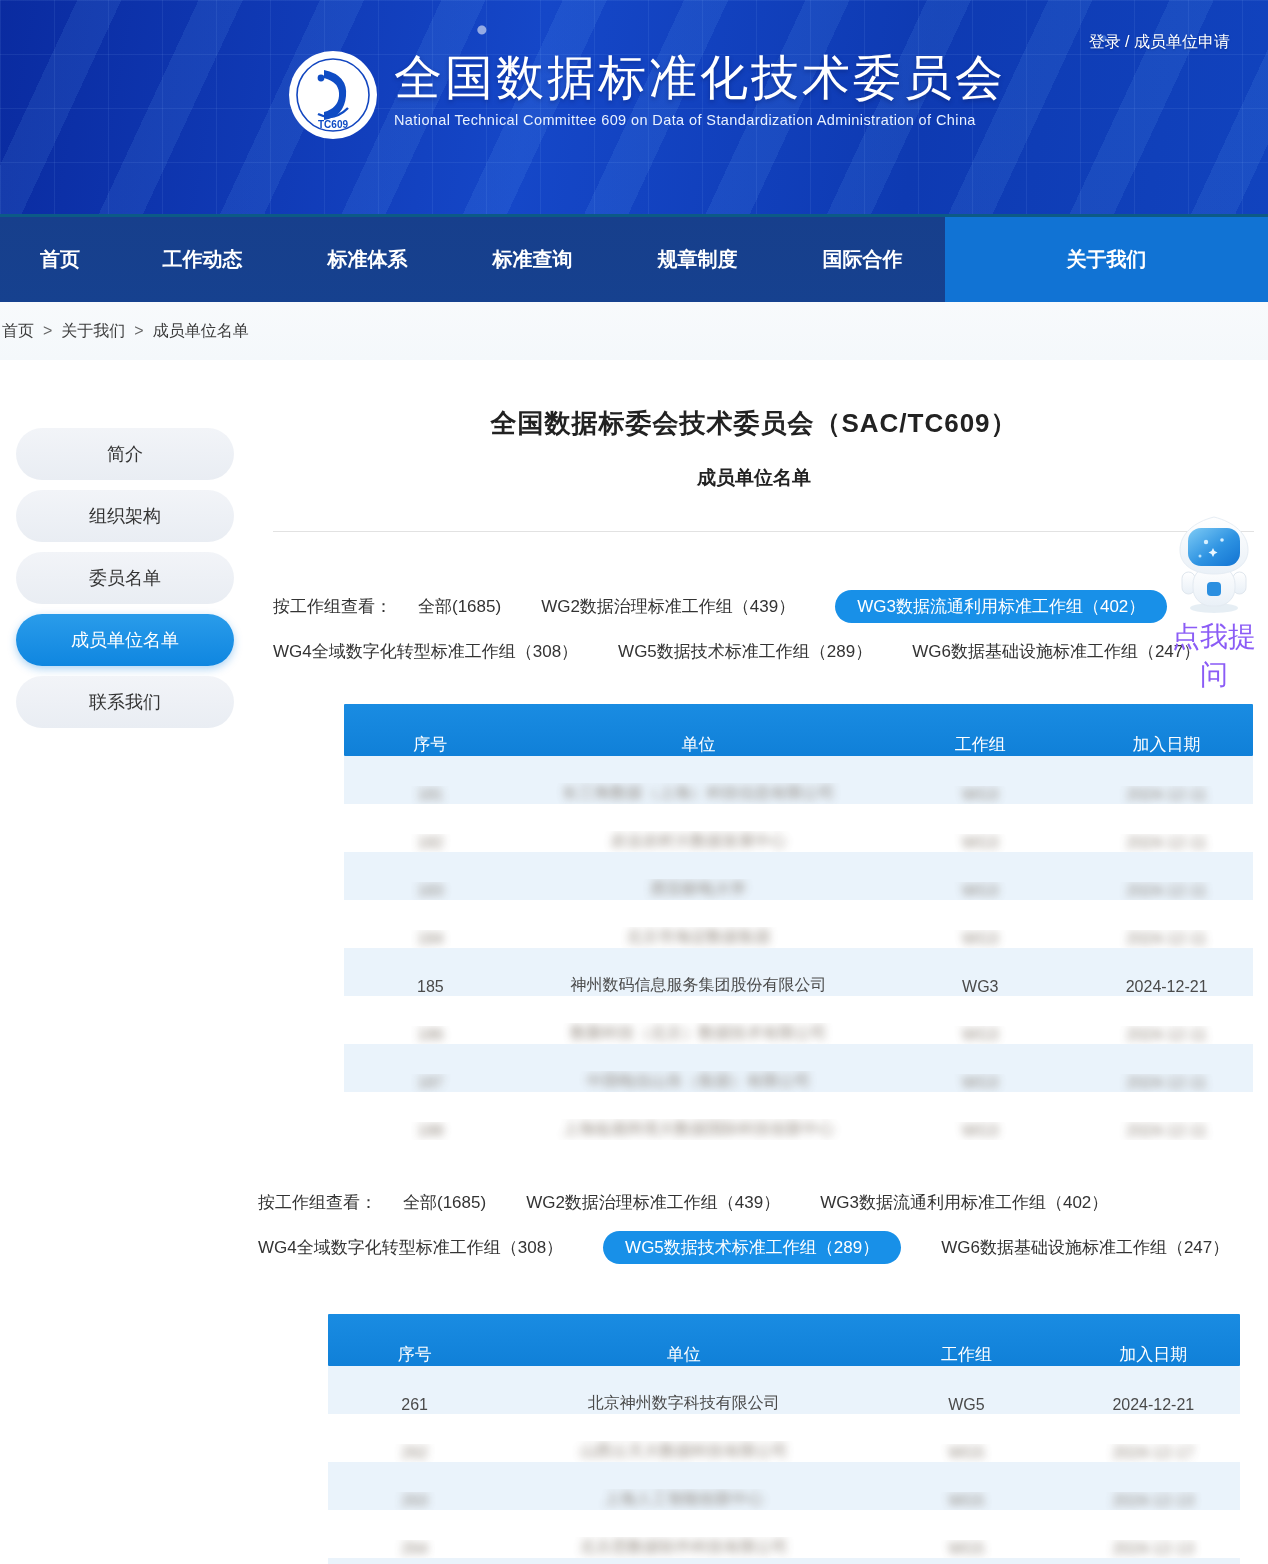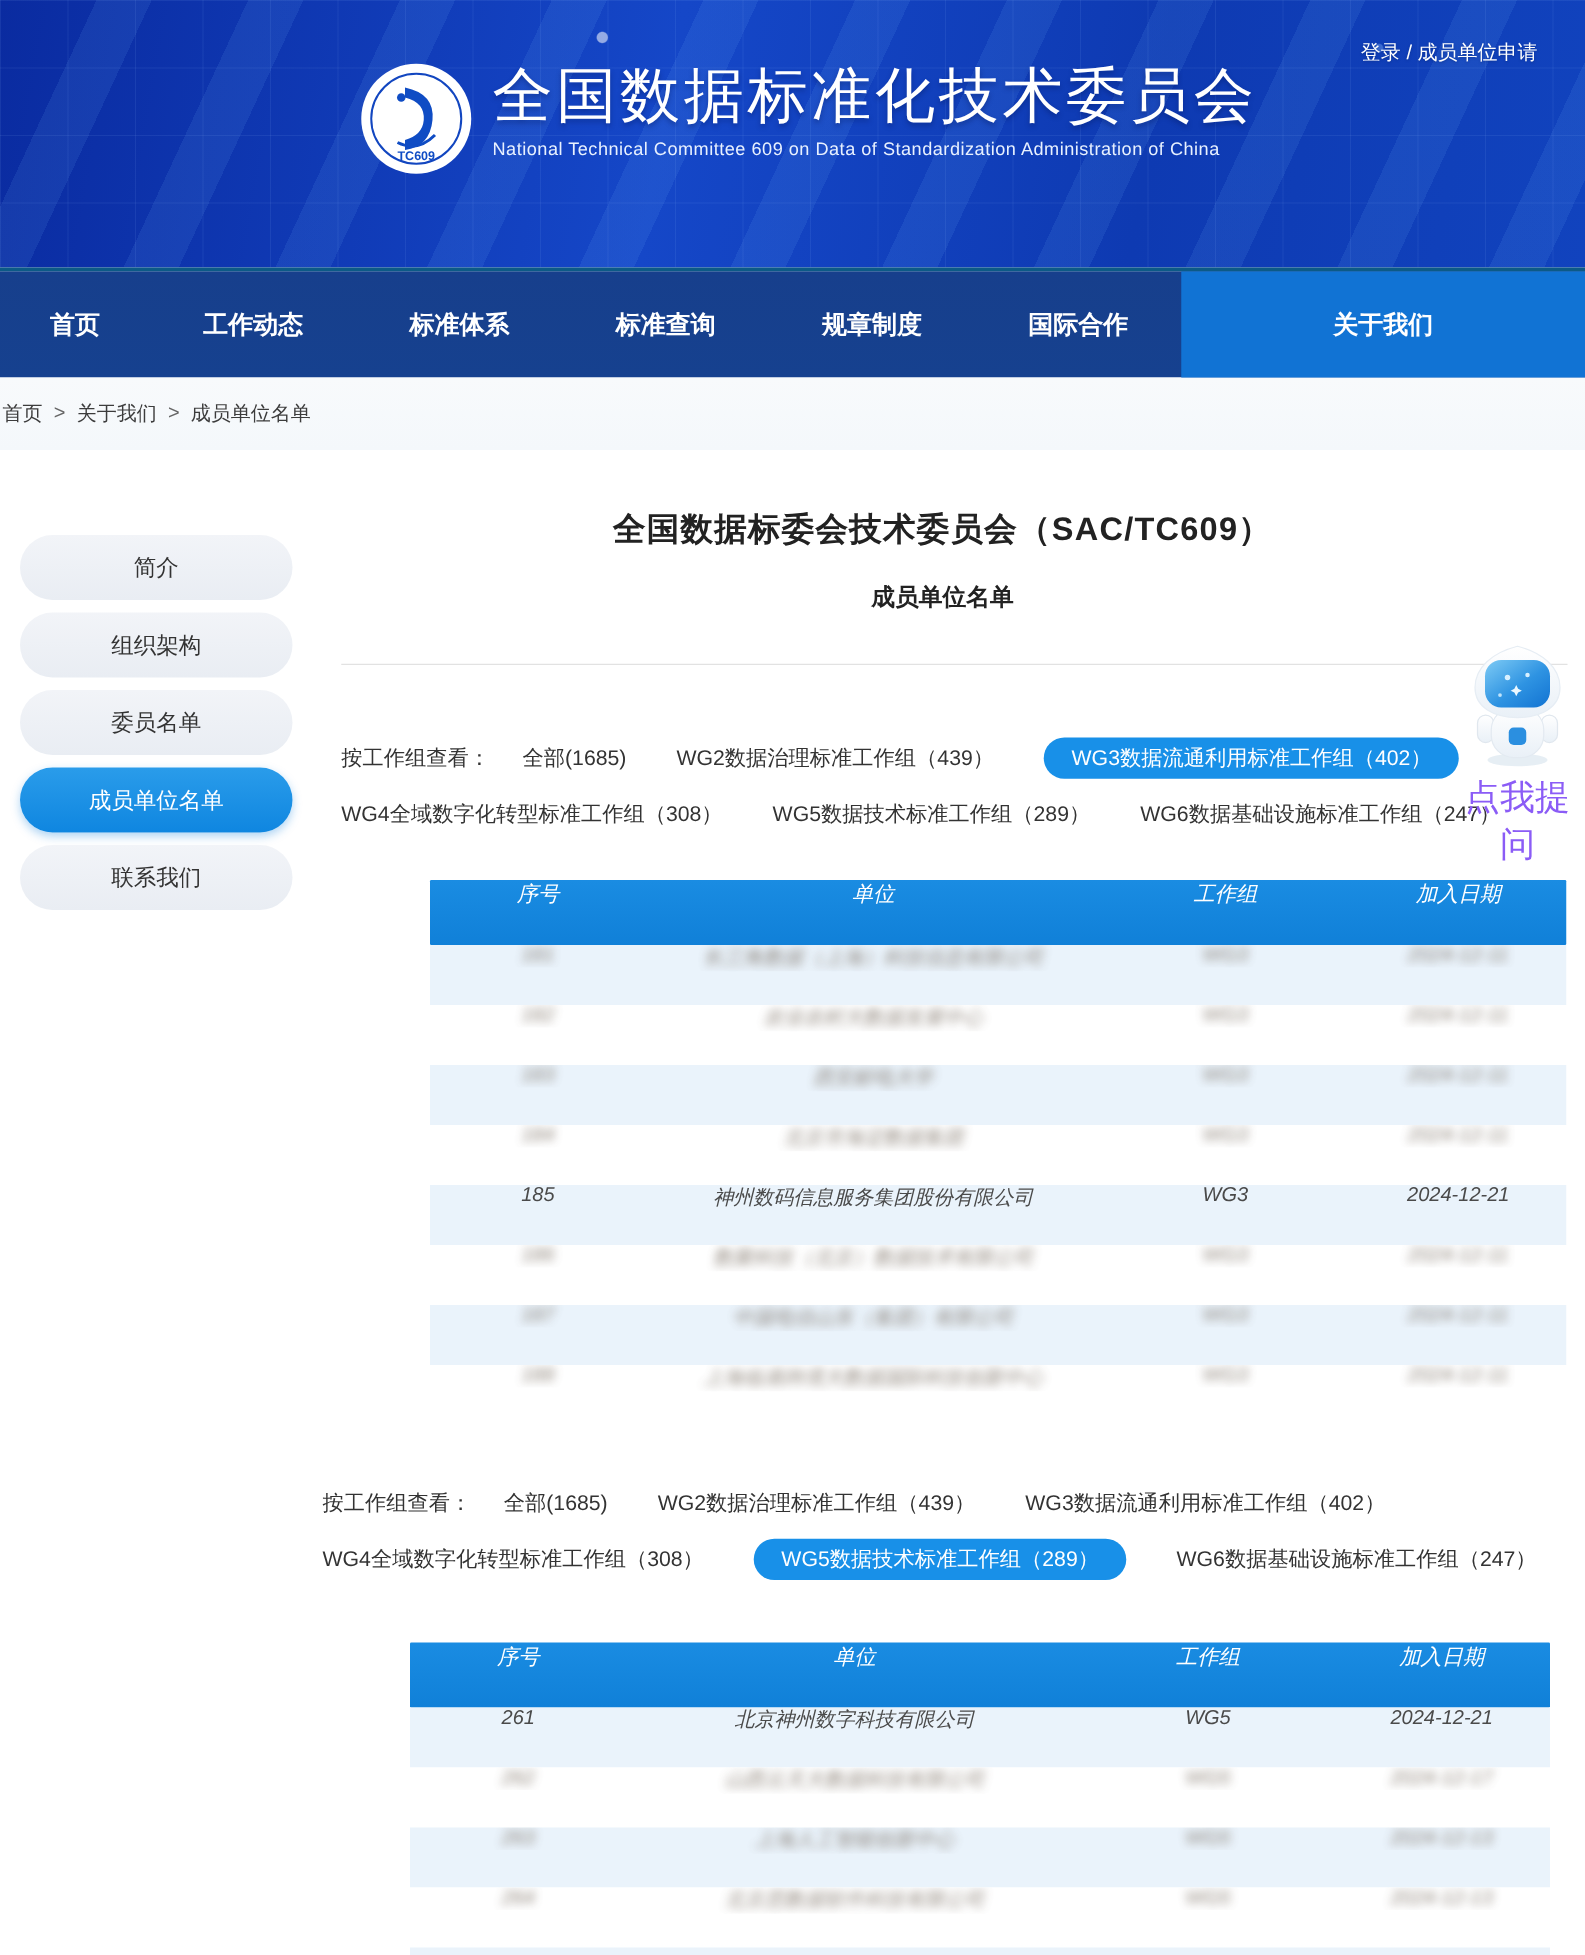--- a/index.html
+++ b/index.html
@@ -59,21 +59,21 @@
   .filter-group.second { padding-left:18px; margin-top:46px; }
   .filter-line { display:flex; align-items:center; gap:40px; margin-top:12px; font-size:17px; color:#333; }
   .filter-line:first-child { margin-top:0; }
   .filter-label { color:#333; margin-right:-14px; }
   .filter-option { cursor:pointer; white-space:nowrap; padding:5px 0; }
   .filter-option.active { background:#1890e8; color:#fff; border-radius:18px; padding:5px 22px; }
 
   
   .member-table { width:909px; margin-left:104px; margin-top:36px; }
   .member-table.second { width:912px; margin-left:88px; margin-top:50px; }
-  .t-row { display:flex; align-items:flex-start;font-style:italic; }
+  .t-row { display:flex; align-items:flex-end; }
   .t-head { height:52px; background:linear-gradient(#1a8ce2,#1080d8); color:#fff; font-size:17px; border-radius:1px; }
   .t-row.body { height:48px; font-size:16px; color:#4a4a4a; background:#fff; }
   .t-row.body.odd { background:#eaf3fb; }
   .t-cell { text-align:center; overflow:hidden; }
   .c0 { width:19%; } .c1 { width:40%; } .c2 { width:22%; } .c3 { width:19%; }
   .t-row.blurred span { filter:blur(4px); opacity:.8; color:#73675a; }
 </style>
 </head>
 <body>
 

